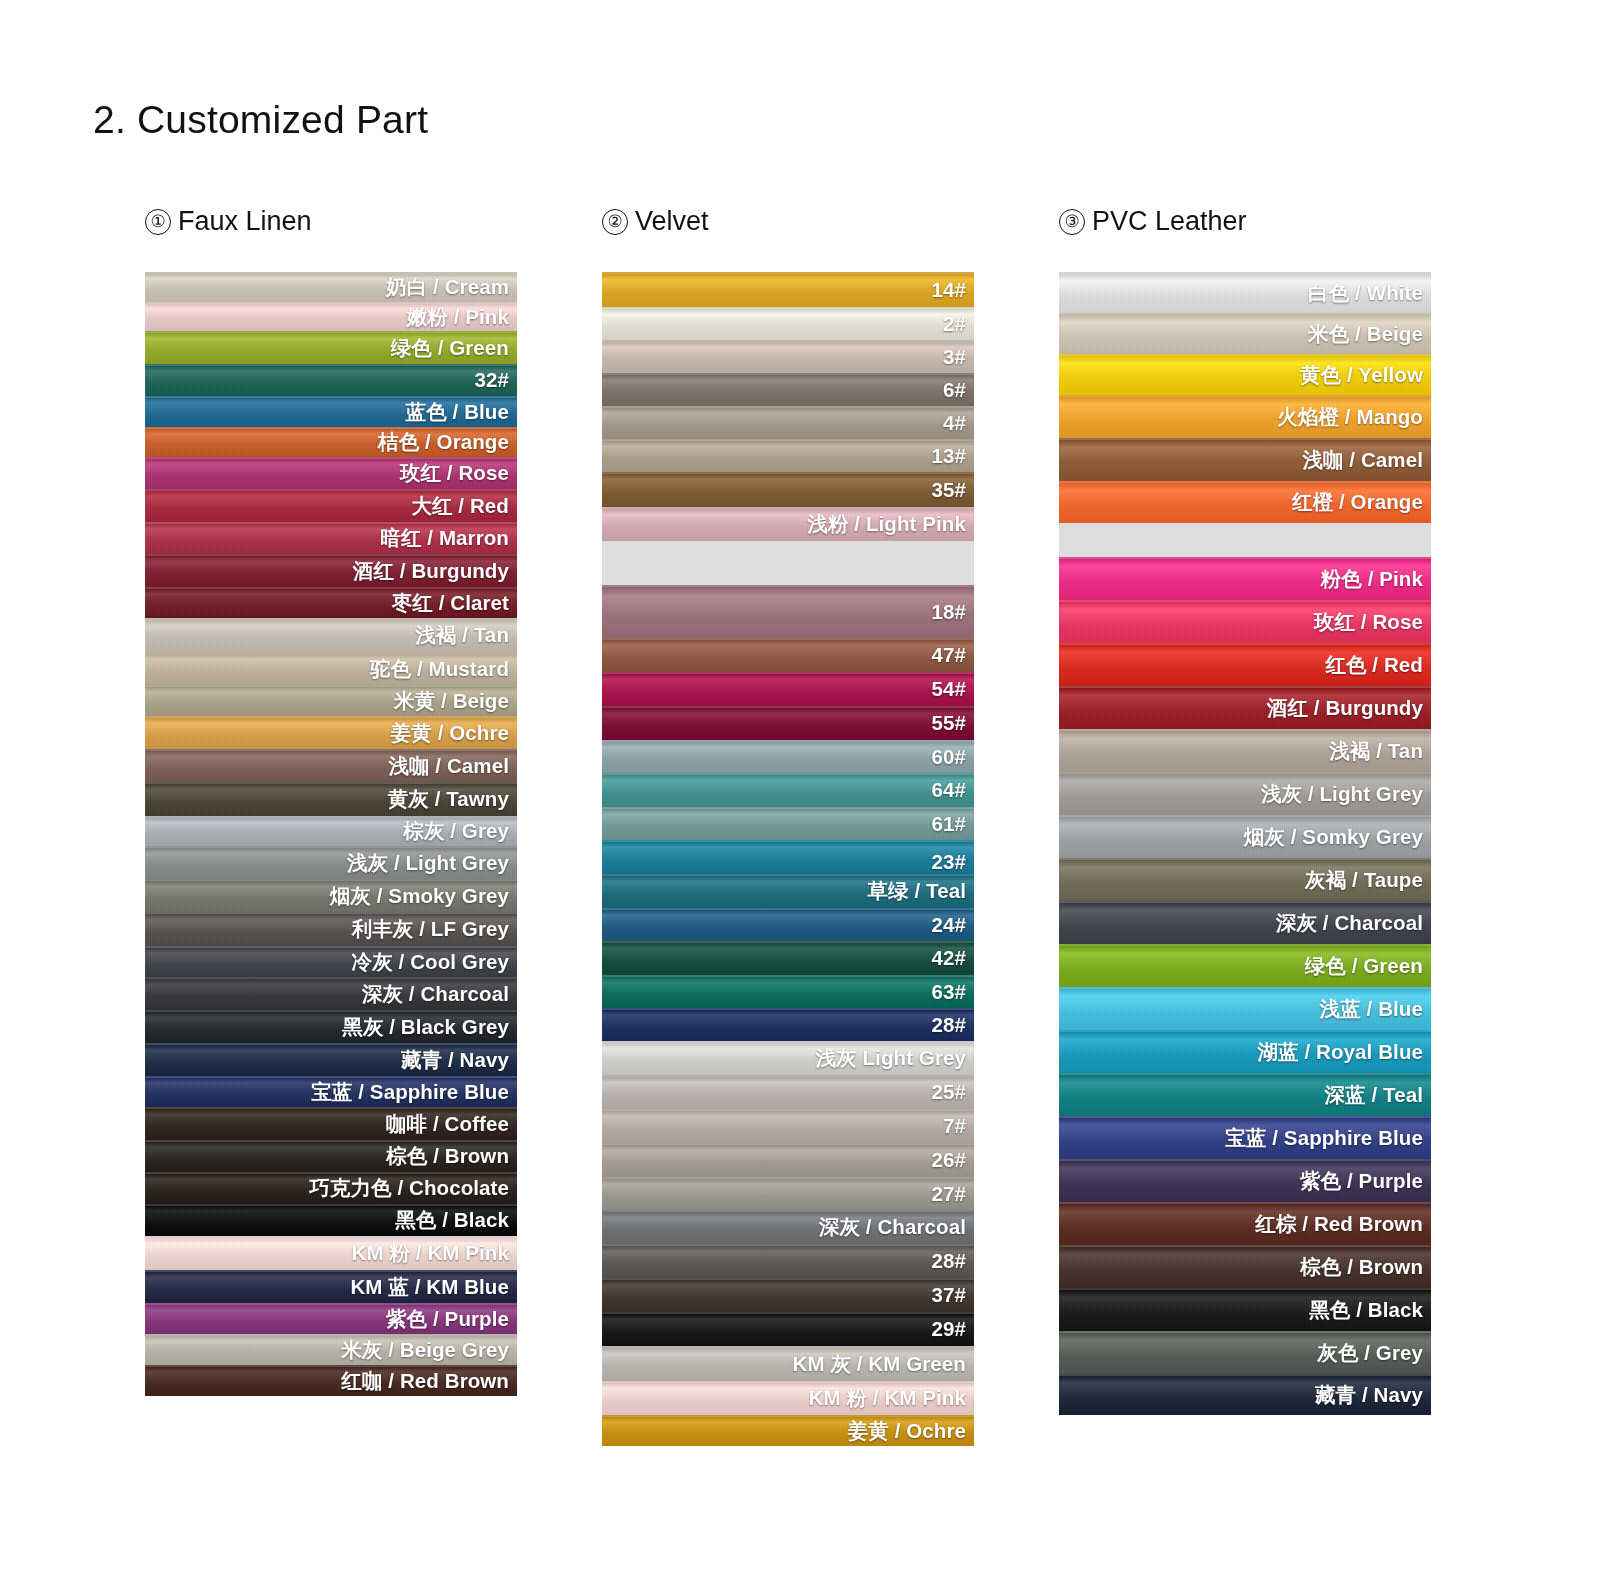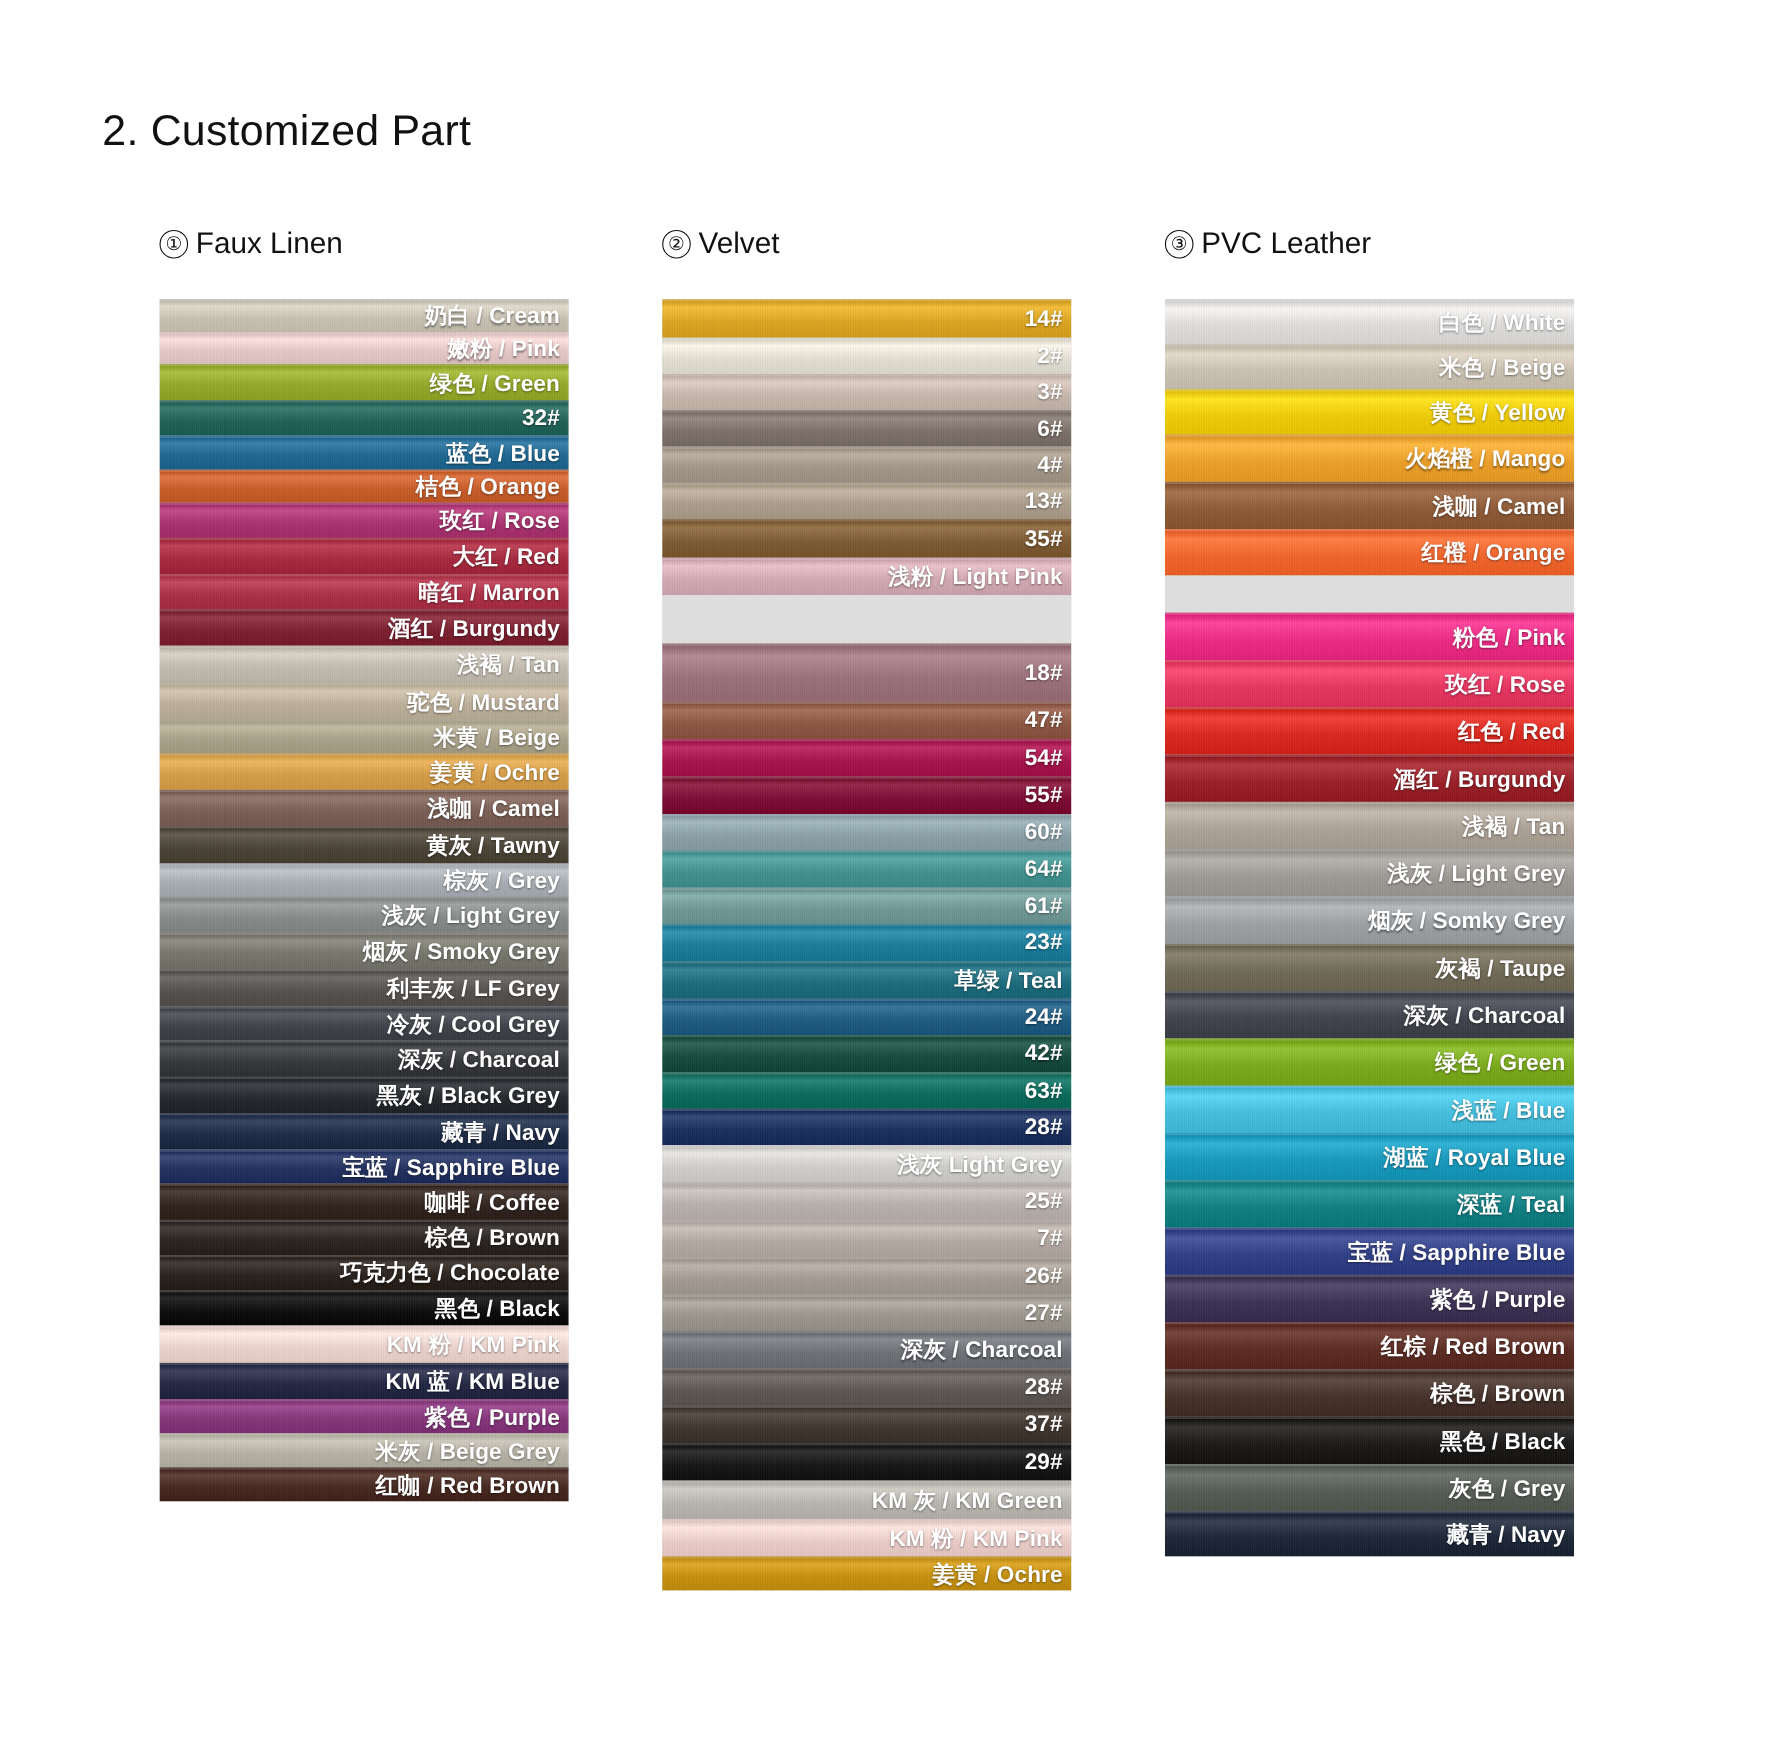--- a/index.html
+++ b/index.html
@@ -166,20 +166,24 @@
             <span class="swatch-label lbl-dark">大红 / Red</span>
           </div>
           <div class="swatch" style="height: 32px; background: linear-gradient(rgb(149, 26, 49) 0%, rgb(197, 74, 97) 22%, rgb(171, 48, 71) 58%, rgb(161, 38, 61) 100%);">
             <span class="tex" style="background: repeating-linear-gradient(90deg, rgba(255, 255, 255, 0.05) 0px, rgba(255, 255, 255, 0.05) 1px, rgba(0, 0, 0, 0.05) 1px, rgba(0, 0, 0, 0.05) 2px);"></span>
             <span class="swatch-label lbl-dark">暗红 / Marron</span>
           </div>
           <div class="swatch" style="height: 33px; background: linear-gradient(rgb(102, 10, 26) 0%, rgb(150, 58, 74) 22%, rgb(124, 32, 48) 58%, rgb(114, 22, 38) 100%);">
             <span class="tex" style="background: repeating-linear-gradient(90deg, rgba(255, 255, 255, 0.05) 0px, rgba(255, 255, 255, 0.05) 1px, rgba(0, 0, 0, 0.05) 1px, rgba(0, 0, 0, 0.05) 2px);"></span>
             <span class="swatch-label lbl-dark">酒红 / Burgundy</span>
           </div>
+          <div class="swatch" style="height: 31px; background: linear-gradient(rgb(90, 6, 15) 0%, rgb(138, 54, 63) 22%, rgb(112, 28, 37) 58%, rgb(102, 18, 27) 100%);">
+            <span class="tex" style="background: repeating-linear-gradient(90deg, rgba(255, 255, 255, 0.05) 0px, rgba(255, 255, 255, 0.05) 1px, rgba(0, 0, 0, 0.05) 1px, rgba(0, 0, 0, 0.05) 2px);"></span>
+            <span class="swatch-label lbl-dark">枣红 / Claret</span>
+          </div>
           <div class="swatch" style="height: 34px; background: linear-gradient(rgb(172, 165, 153) 0%, rgb(220, 213, 201) 22%, rgb(194, 187, 175) 58%, rgb(184, 177, 165) 100%);">
             <span class="tex" style="background: repeating-linear-gradient(90deg, rgba(255, 255, 255, 0.05) 0px, rgba(255, 255, 255, 0.05) 1px, rgba(0, 0, 0, 0.05) 1px, rgba(0, 0, 0, 0.05) 2px);"></span>
             <span class="swatch-label lbl-light">浅褐 / Tan</span>
           </div>
           <div class="swatch" style="height: 33px; background: linear-gradient(rgb(167, 154, 132) 0%, rgb(215, 202, 180) 22%, rgb(189, 176, 154) 58%, rgb(179, 166, 144) 100%);">
             <span class="tex" style="background: repeating-linear-gradient(90deg, rgba(255, 255, 255, 0.05) 0px, rgba(255, 255, 255, 0.05) 1px, rgba(0, 0, 0, 0.05) 1px, rgba(0, 0, 0, 0.05) 2px);"></span>
             <span class="swatch-label lbl-light">驼色 / Mustard</span>
           </div>
           <div class="swatch" style="height: 31px; background: linear-gradient(rgb(147, 139, 114) 0%, rgb(195, 187, 162) 22%, rgb(169, 161, 136) 58%, rgb(159, 151, 126) 100%);">
             <span class="tex" style="background: repeating-linear-gradient(90deg, rgba(255, 255, 255, 0.05) 0px, rgba(255, 255, 255, 0.05) 1px, rgba(0, 0, 0, 0.05) 1px, rgba(0, 0, 0, 0.05) 2px);"></span>
@@ -330,21 +334,21 @@
             <span class="swatch-label lbl-dark">60#</span>
           </div>
           <div class="swatch" style="height: 34px; background: linear-gradient(rgb(43, 123, 120) 0%, rgb(91, 171, 168) 22%, rgb(65, 145, 142) 58%, rgb(55, 135, 132) 100%); padding-left: 28px;">
             <span class="tex" style="background: repeating-linear-gradient(90deg, rgba(255, 255, 255, 0.05) 0px, rgba(255, 255, 255, 0.05) 1px, rgba(0, 0, 0, 0.05) 1px, rgba(0, 0, 0, 0.05) 2px);"></span>
             <span class="swatch-label lbl-dark">64#</span>
           </div>
           <div class="swatch" style="height: 33px; background: linear-gradient(rgb(89, 130, 128) 0%, rgb(137, 178, 176) 22%, rgb(111, 152, 150) 58%, rgb(101, 142, 140) 100%);">
             <span class="tex" style="background: repeating-linear-gradient(90deg, rgba(255, 255, 255, 0.05) 0px, rgba(255, 255, 255, 0.05) 1px, rgba(0, 0, 0, 0.05) 1px, rgba(0, 0, 0, 0.05) 2px);"></span>
             <span class="swatch-label lbl-dark">61#</span>
           </div>
-          <div class="swatch" style="height: 34px; background: linear-gradient(rgb(5, 101, 131) 0%, rgb(53, 149, 179) 22%, rgb(27, 123, 153) 58%, rgb(17, 113, 143) 100%);">
+          <div class="swatch" style="height: 34px; background: linear-gradient(rgb(5, 101, 131) 0%, rgb(53, 149, 179) 22%, rgb(27, 123, 153) 58%, rgb(17, 113, 143) 100%); align-items: flex-end;">
             <span class="tex" style="background: repeating-linear-gradient(90deg, rgba(255, 255, 255, 0.05) 0px, rgba(255, 255, 255, 0.05) 1px, rgba(0, 0, 0, 0.05) 1px, rgba(0, 0, 0, 0.05) 2px);"></span>
             <span class="swatch-label lbl-dark">23#</span>
           </div>
           <div class="swatch" style="height: 34px; background: linear-gradient(rgb(6, 85, 103) 0%, rgb(54, 133, 151) 22%, rgb(28, 107, 125) 58%, rgb(18, 97, 115) 100%);">
             <span class="tex" style="background: repeating-linear-gradient(90deg, rgba(255, 255, 255, 0.05) 0px, rgba(255, 255, 255, 0.05) 1px, rgba(0, 0, 0, 0.05) 1px, rgba(0, 0, 0, 0.05) 2px);"></span>
             <span class="swatch-label lbl-dark">草绿 / Teal</span>
           </div>
           <div class="swatch" style="height: 33px; background: linear-gradient(rgb(8, 68, 106) 0%, rgb(56, 116, 154) 22%, rgb(30, 90, 128) 58%, rgb(20, 80, 118) 100%);">
             <span class="tex" style="background: repeating-linear-gradient(90deg, rgba(255, 255, 255, 0.05) 0px, rgba(255, 255, 255, 0.05) 1px, rgba(0, 0, 0, 0.05) 1px, rgba(0, 0, 0, 0.05) 2px);"></span>
             <span class="swatch-label lbl-dark">24#</span>

